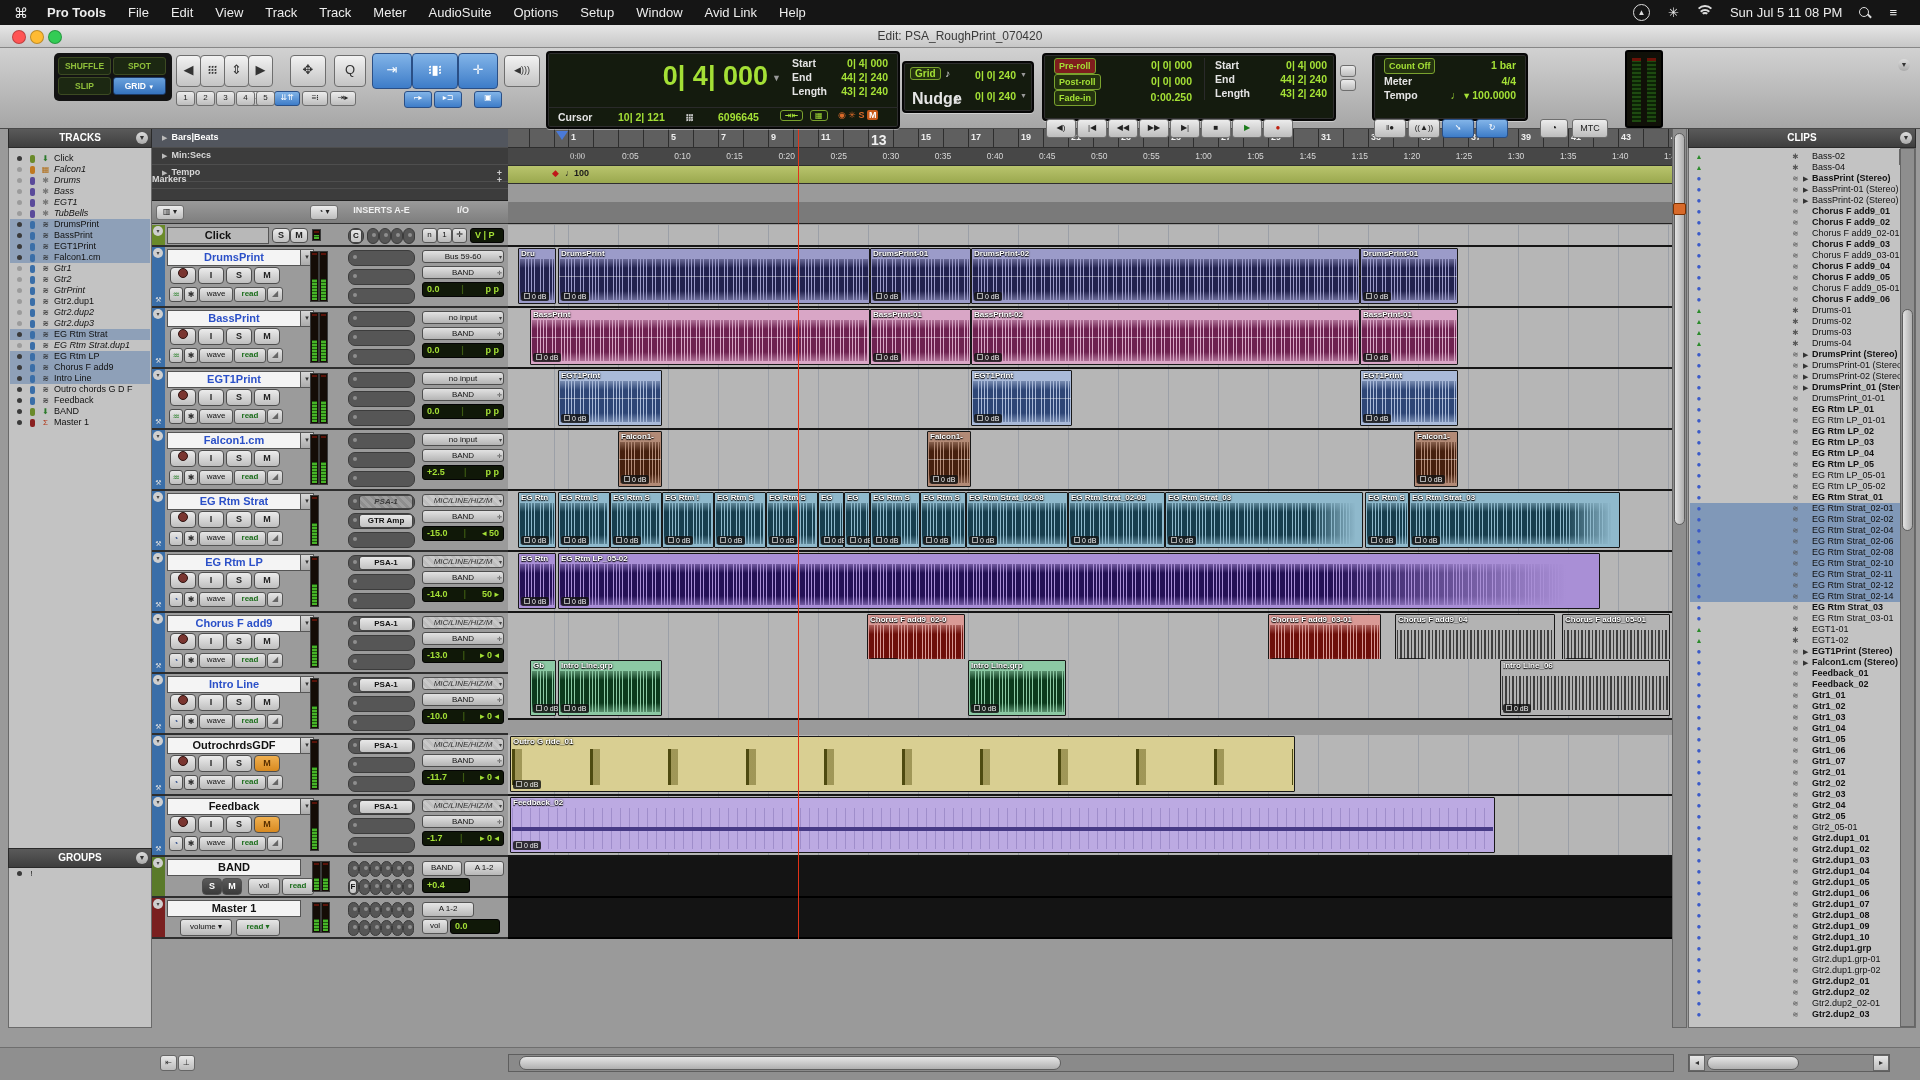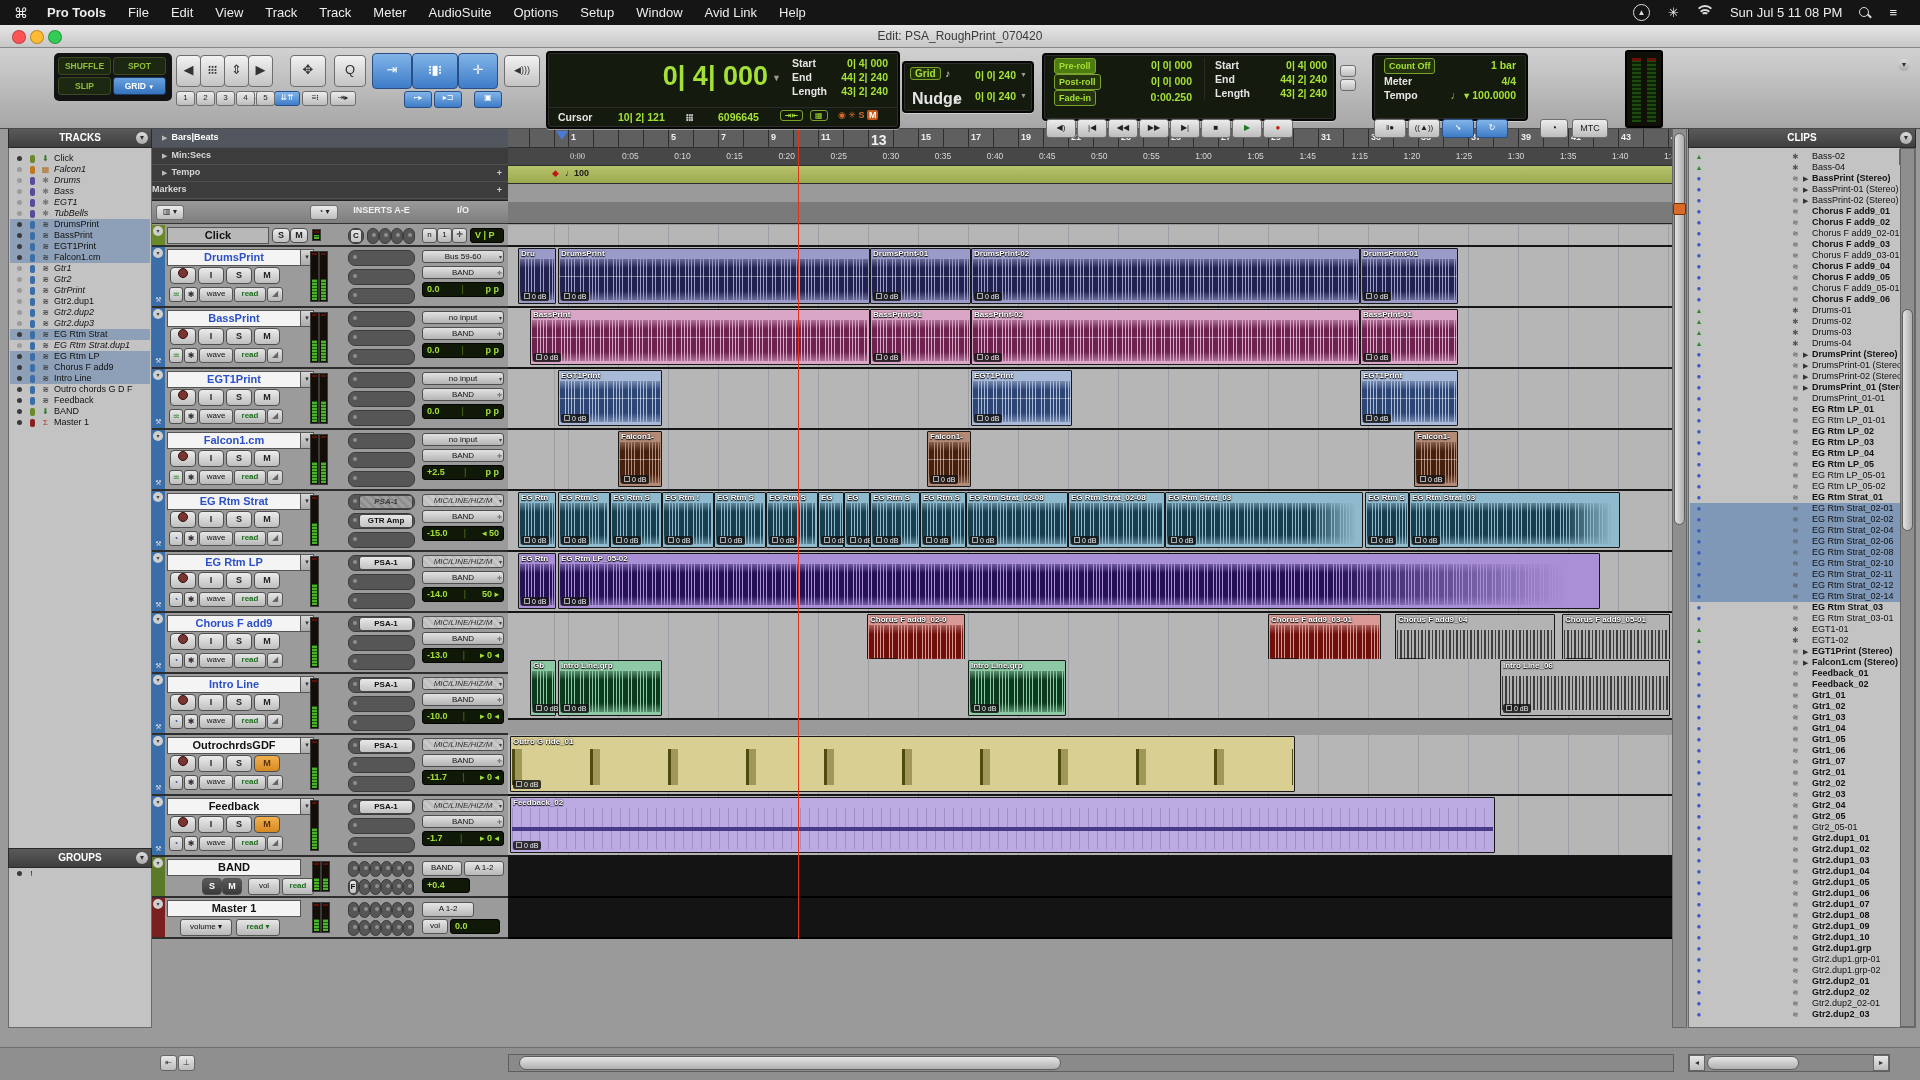--- a/index.html
+++ b/index.html
@@ -263,21 +263,21 @@
       <div style="position:absolute;right:5px;top:8px;color:#999;font-size:7px;">▼</div>
       <div class="lab" style="position:absolute;left:8px;top:27px;font-size:16px;font-weight:bold;">Nudge</div>
       <div class="lab" style="position:absolute;left:48px;top:27px;">♪</div>
       <div class="grn" style="position:absolute;right:16px;top:27px;font-size:10.5px;font-weight:bold;">0| 0| 240</div>
       <div style="position:absolute;right:5px;top:29px;color:#999;font-size:7px;">▼</div>
     </div>
 
     <div class="lcd" style="left:1042px;top:6px;width:290px;height:64px;">
       <div id="rolls" style="position:absolute;left:4px;top:3px;width:150px;">
           <div class="kv">
-            <div class="boxed" style="font-size: 9px; background: #4d7c0f;">Pre-roll</div>
+            <div class="boxed" style="font-size: 9px; background: #7f1d1d;">Pre-roll</div>
             <div style="color: rgb(164, 224, 54);">0| 0| 000</div>
           </div>
           <div class="kv">
             <div class="boxed" style="font-size: 9px; background: rgb(36, 50, 15);">Post-roll</div>
             <div style="color: rgb(164, 224, 54);">0| 0| 000</div>
           </div>
           <div class="kv">
             <div class="boxed" style="font-size: 9px; background: rgb(36, 50, 15);">Fade-in</div>
             <div style="color: rgb(164, 224, 54);">0:00.250</div>
           </div>
@@ -513,21 +513,21 @@
           <div class="tic" style="left: 16px; color: rgb(17, 17, 17);">!</div>
           <div class="nm"><all></all></div>
         </div>
       </div>
   </div>
 
   <div class="rulers-left">
       <div class="rl-row" style="top: 0px; height: 19px; line-height: 19px; background: rgb(82, 86, 94); padding-left: 0px;"><div class="arr" style="display: inline;">▶</div><span style="color: rgb(255, 255, 255);">Bars|Beats</span></div>
       <div class="rl-row" style="top: 19px; height: 17px; line-height: 17px;"><div class="arr" style="display: inline;">▶</div><span>Min:Secs</span></div>
       <div class="rl-row" style="top: 36px; height: 17px; line-height: 17px;"><div class="arr" style="display: inline;">▶</div><span>Tempo</span><div class="plus">+</div></div>
-      <div class="rl-row" style="top: 53px; height: 17px; line-height: 17px;"><span>Markers</span><div class="plus">+</div></div>
+      <div class="rl-row" style="top: 43px; height: 17px; line-height: 17px;"><span>Markers</span><div class="plus">+</div></div>
     </div>
   <div class="colhead">
     <span class="sq" style="left:4px;top:4px;width:26px;height:13px;">▥ ▾</span>
     <span class="sq" style="left:158px;top:4px;width:26px;height:13px;">◔ ▾</span>
     <span class="ch-lab" style="left:193px;width:73px;">INSERTS A-E</span>
     <span class="ch-lab" style="left:268px;width:86px;">I/O</span>
   </div>
 
   <div id="strips">
       <div class="strip" style="top: 225px; height: 22px;">

